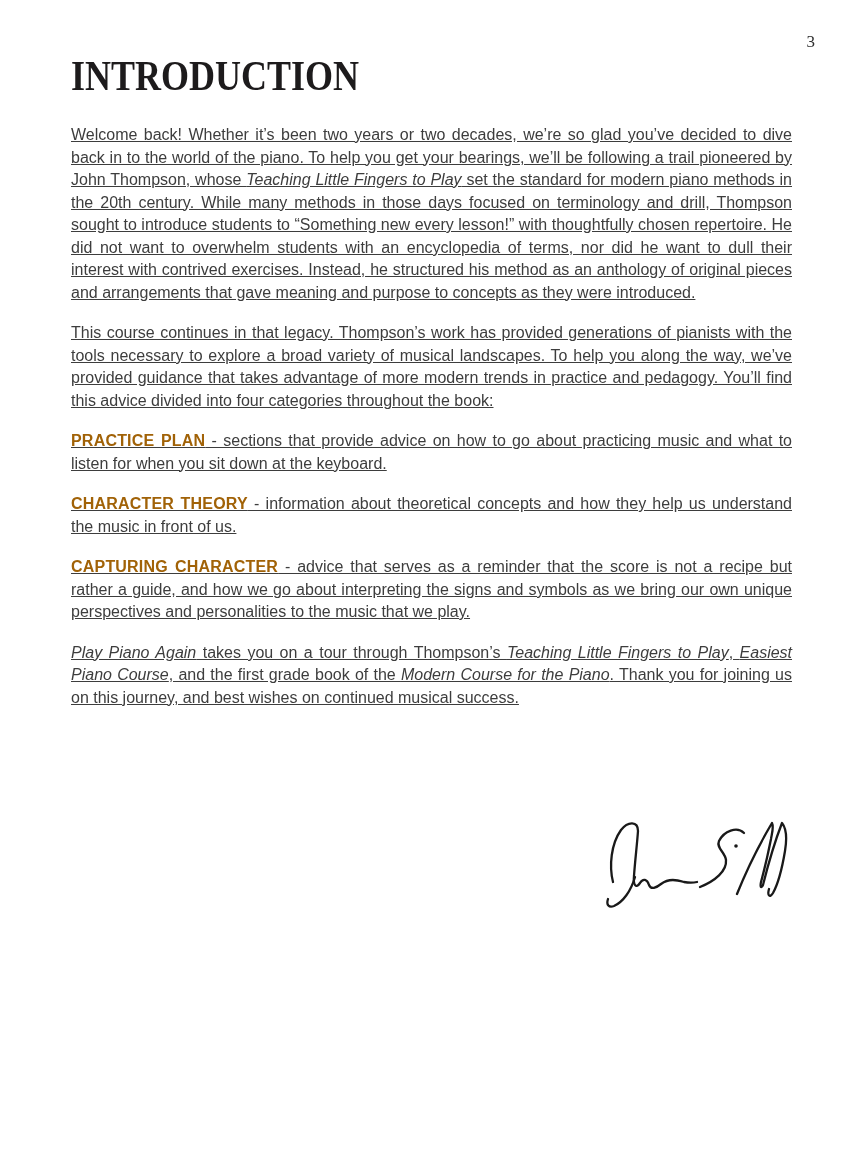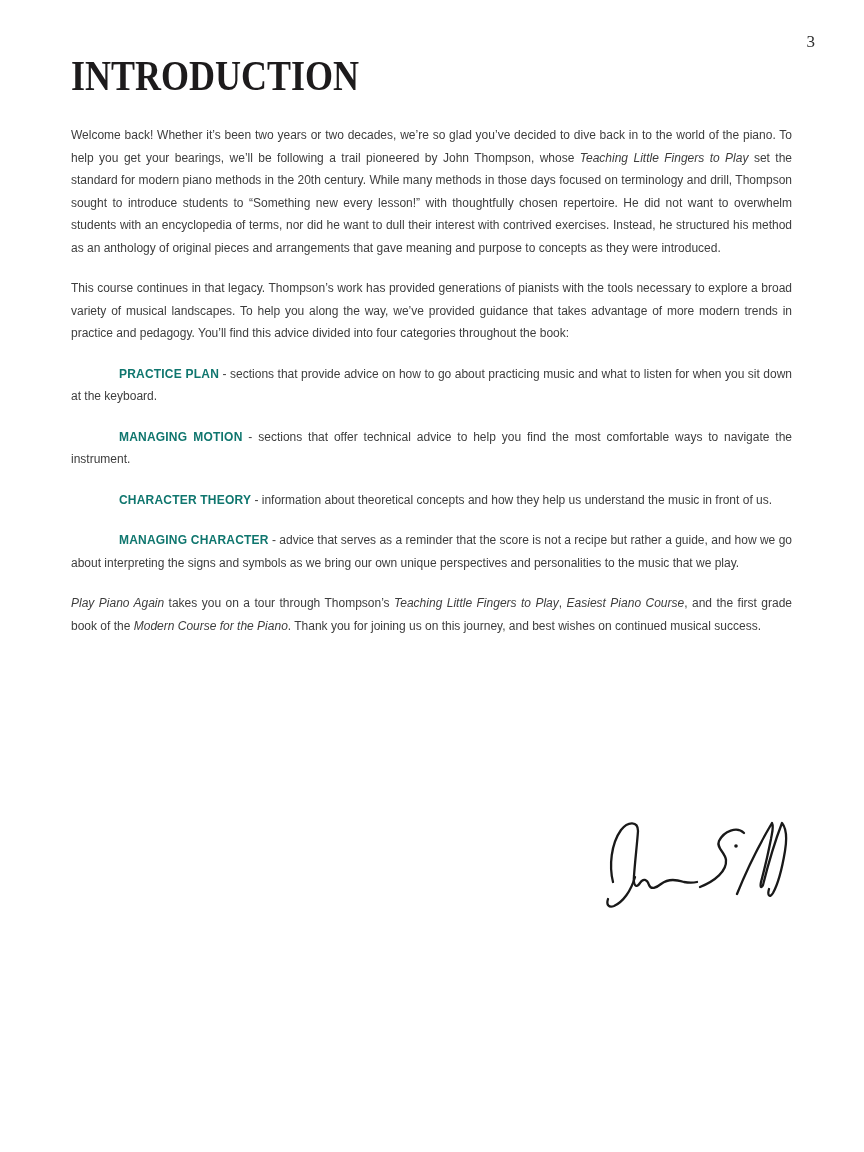--- a/index.html
+++ b/index.html
@@ -35,32 +35,32 @@
     font-weight: 700;
     font-size: 36px;
     line-height: 44px;
     letter-spacing: 0px;
     color: #1d1b1c;
     transform: scaleY(1.15);
     transform-origin: left 70%;
   }
   p.body {
     margin: 0 0 18px 0;
-    font-size: 12px;
+    font-size: 16px;
     line-height: 22.5px;
     color: #3d3d3d;
     text-align: justify;
+    text-decoration: underline;
   }
   p.body:last-of-type { margin-bottom: 11px; }
   p.body em { font-style: italic; }
   .cat-label {
     font-weight: 700;
-    color: #0f766e;
+    color: #a16207;
     letter-spacing: 0.2px;
-    margin-left: 48px;
   }
   .signature {
     position: absolute;
     left: 585px;
     top: 808px;
     width: 215px;
     height: 112px;
   }
   .signature path {
     fill: none;
@@ -81,25 +81,24 @@
   <div class="content">
 
     <h1 class="title">INTRODUCTION</h1>
 
     <p class="body"><span>Welcome back! Whether it’s been two years or two decades, we’re so glad you’ve decided to dive back in to the world of the piano. To help you get your bearings, we’ll be following a trail pioneered by John Thompson, whose </span><em>Teaching Little Fingers to Play</em><span> set the standard for modern piano methods in the 20th century. While many methods in those days focused on terminology and drill, Thompson sought to introduce students to “Something new every lesson!” with thoughtfully chosen repertoire. He did not want to overwhelm students with an encyclopedia of terms, nor did he want to dull their interest with contrived exercises. Instead, he structured his method as an anthology of original pieces and arrangements that gave meaning and purpose to concepts as they were introduced.</span></p>
 
     <p class="body">This course continues in that legacy. Thompson’s work has provided generations of pianists with the tools necessary to explore a broad variety of musical landscapes. To help you along the way, we’ve provided guidance that takes advantage of more modern trends in practice and pedagogy. You’ll find this advice divided into four categories throughout the book:</p>
 
     <p class="body"><strong class="cat-label">PRACTICE PLAN</strong><span> - sections that provide advice on how to go about practicing music and what to listen for when you sit down at the keyboard.</span></p>
 
-    <p class="body"><strong class="cat-label">MANAGING MOTION</strong><span> - sections that offer technical advice to help you find the most comfortable ways to navigate the instrument.</span></p>
 
     <p class="body"><strong class="cat-label">CHARACTER THEORY</strong><span> - information about theoretical concepts and how they help us understand the music in front of us.</span></p>
 
-    <p class="body"><strong class="cat-label">MANAGING CHARACTER</strong><span> - advice that serves as a reminder that the score is not a recipe but rather a guide, and how we go about interpreting the signs and symbols as we bring our own unique perspectives and personalities to the music that we play.</span></p>
+    <p class="body"><strong class="cat-label">CAPTURING CHARACTER</strong><span> - advice that serves as a reminder that the score is not a recipe but rather a guide, and how we go about interpreting the signs and symbols as we bring our own unique perspectives and personalities to the music that we play.</span></p>
 
     <p class="body"><em>Play Piano Again</em><span> takes you on a tour through Thompson’s </span><em>Teaching Little Fingers to Play</em><span>, </span><em>Easiest Piano Course</em><span>, and the first grade book of the </span><em>Modern Course for the Piano</em><span>. Thank you for joining us on this journey, and best wishes on continued musical success.</span></p>
 
   </div>
 
   <svg class="signature" viewBox="0 0 215 110" aria-hidden="true">
 
     <path d="M 28,73 C 24,57 26,35 36,21 C 43,12 53,12 53,22 C 52,36 50,52 49,67
              C 48,76 51,80 55,74 C 58,69 62,70 64,76 C 66,81 71,79 76,75
              C 84,69 92,71 99,73 C 104,74 108,74 112,73"></path>

